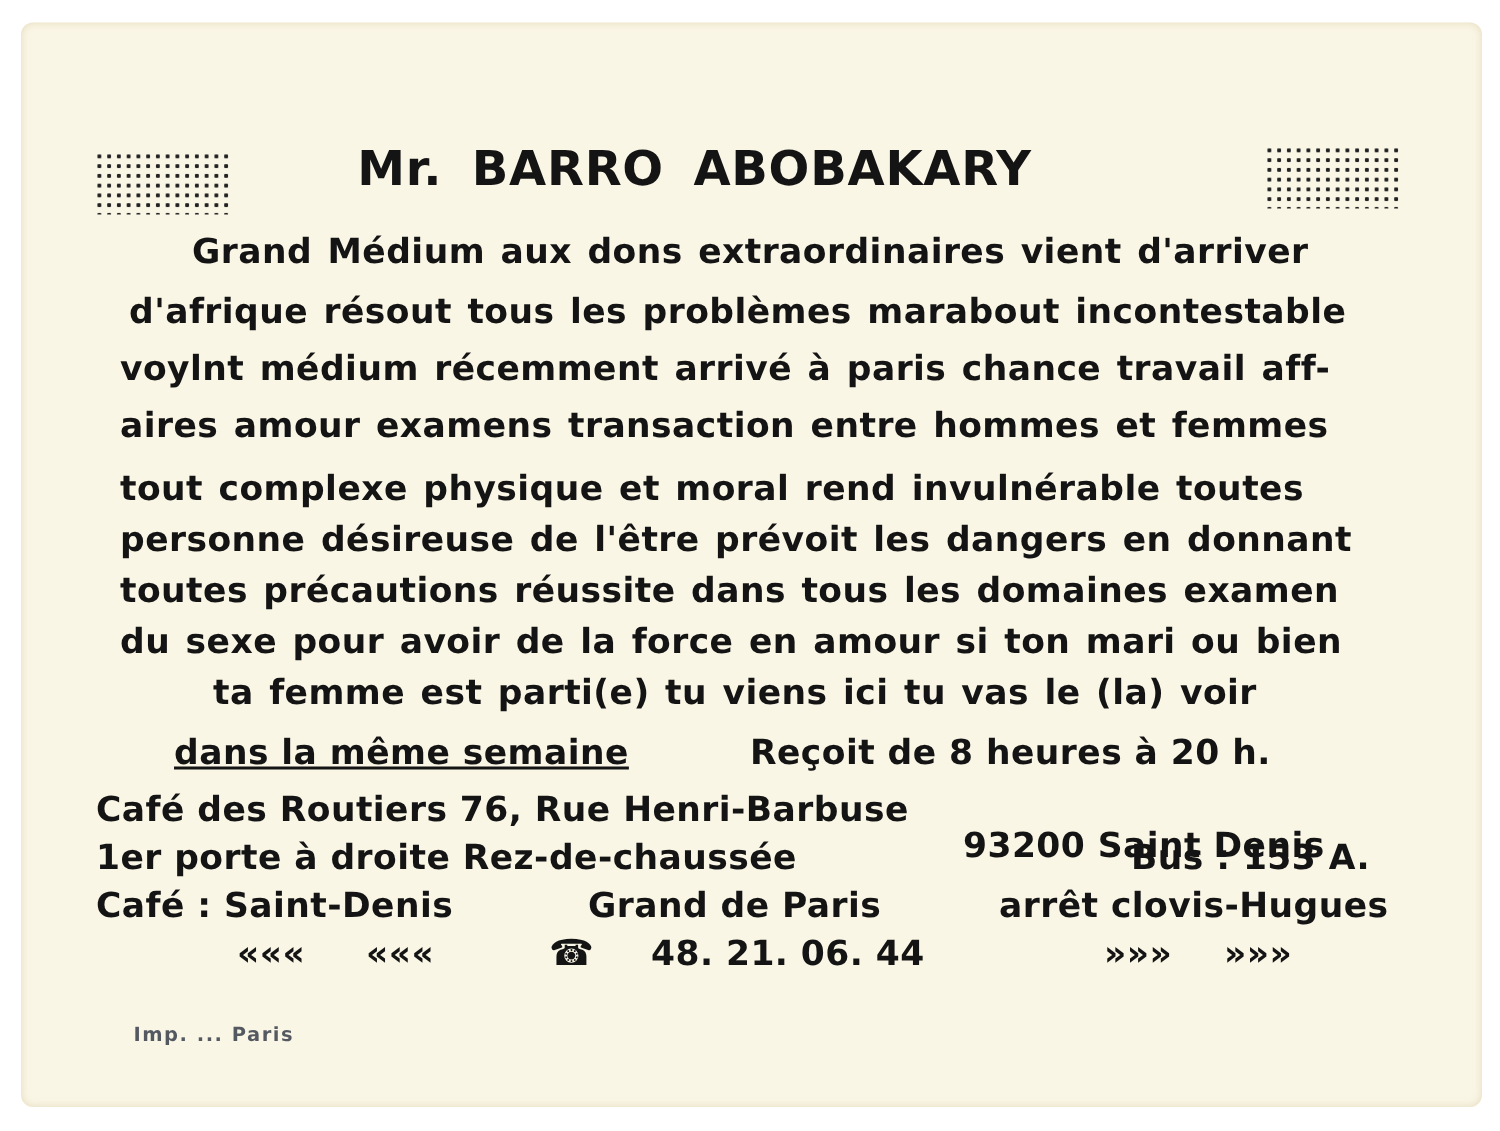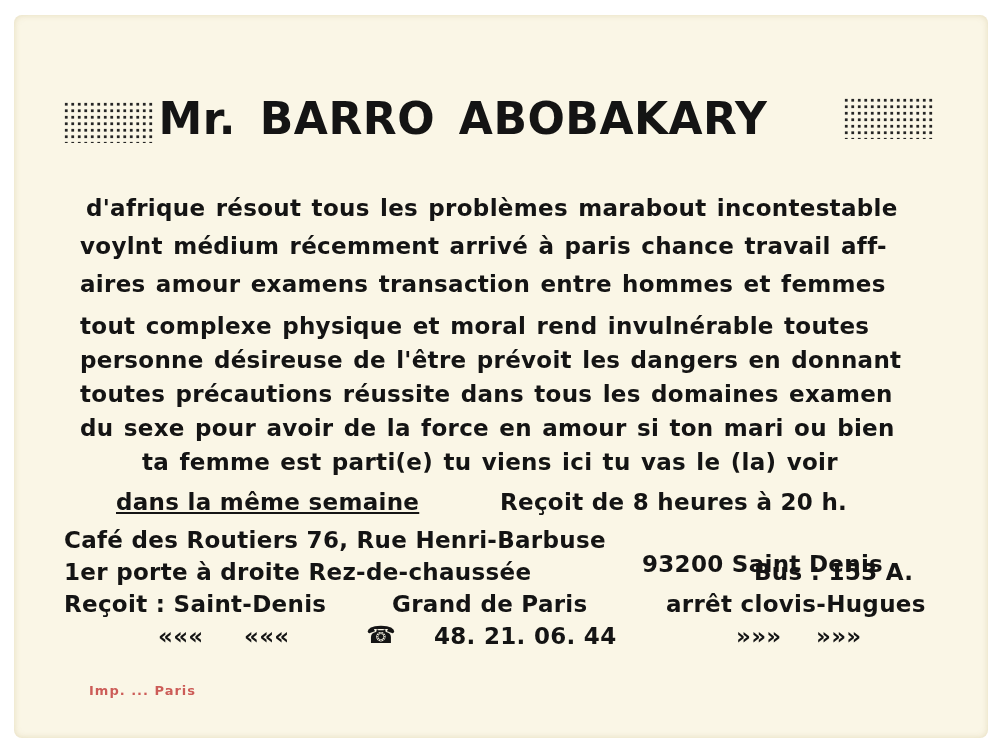--- a/index.html
+++ b/index.html
@@ -24,21 +24,21 @@
       width: 90px; height: 42px;
       background-image: radial-gradient(circle, #222 1.3px, transparent 1.6px);
       background-size: 6.5px 6.5px;
     }
     .dots.left { left: 49px; top: 86px; }
     .dots.right { left: 829px; top: 82px; }
     .title {
       position: absolute;
       left: 0; width: 898px; top: 78px;
       text-align: center;
-      font-size: 44px; font-weight: bold;
+      font-size: 32px; font-weight: bold;
       letter-spacing: 0.5px;
       word-spacing: 8px;
     }
     .line {
       position: absolute;
       font-size: 23px; font-weight: bold;
       white-space: nowrap;
       letter-spacing: 0.3px;
       word-spacing: 2px;
     }
@@ -48,53 +48,54 @@
       white-space: nowrap;
       letter-spacing: 0.3px;
     }
     .phone {
       font-size: 24px;
     }
     .imprint {
       position: absolute;
       left: 75px; top: 668px;
       font-size: 13px; font-weight: bold;
-      color: #b91c1c;
+      color: #0f172a;
       opacity: 0.7;
       letter-spacing: 1px;
     }
   </style>
 </head>
 <body>
 
 <div class="card">
   <div class="dots left"></div>
   <div class="dots right"></div>
 
   <div class="title">Mr. BARRO ABOBAKARY</div>
 
+  <div class="line" style="left:114px; top:140px;">Grand Médium aux dons extraordinaires vient d'arriver</div>
   <div class="line" style="left:72px; top:180px;">d'afrique résout tous les problèmes marabout incontestable</div>
   <div class="line" style="left:66px; top:218px;">voylnt médium récemment arrivé à paris chance travail aff-</div>
   <div class="line" style="left:66px; top:256px;text-align:right;">aires amour examens transaction entre hommes et femmes</div>
   <div class="line" style="left:66px; top:298px;">tout complexe physique et moral rend invulnérable toutes</div>
   <div class="line" style="left:66px; top:332px;">personne désireuse de l'être prévoit les dangers en donnant</div>
   <div class="line" style="left:66px; top:366px;">toutes précautions réussite dans tous les domaines examen</div>
   <div class="line" style="left:66px; top:400px;">du sexe pour avoir de la force en amour si ton mari ou bien</div>
   <div class="line" style="left:128px; top:434px;">ta femme est parti(e) tu viens ici tu vas le (la) voir</div>
 
   <div class="row" style="left:102px; top:474px;text-decoration:underline;">dans la même semaine</div>
   <div class="row" style="left:486px; top:474px;">Reçoit de 8 heures à 20 h.</div>
 
   <div class="row" style="left:50px; top:512px;">Café des Routiers 76, Rue Henri-Barbuse</div>
   <div class="row" style="left:628px; top:512px;margin-top:24px;">93200 Saint Denis</div>
 
   <div class="row" style="left:50px; top:544px;">1er porte à droite Rez-de-chaussée</div>
   <div class="row" style="left:740px; top:544px;">Bus : 153 A.</div>
 
-  <div class="row" style="left:50px; top:576px;">Reçoit : Saint-Denis</div>
+  <div class="row" style="left:50px; top:576px;">Café : Saint-Denis</div>
   <div class="row" style="left:378px; top:576px;">Grand de Paris</div>
   <div class="row" style="left:652px; top:576px;">arrêt clovis-Hugues</div>
 
   <div class="row" style="left:144px; top:608px;">«««</div>
   <div class="row" style="left:230px; top:608px;">«««</div>
   <div class="row phone" style="left:352px; top:606px;">☎</div>
   <div class="row" style="left:420px; top:608px;">48. 21. 06. 44</div>
   <div class="row" style="left:722px; top:608px;">»»»</div>
   <div class="row" style="left:802px; top:608px;">»»»</div>
 

